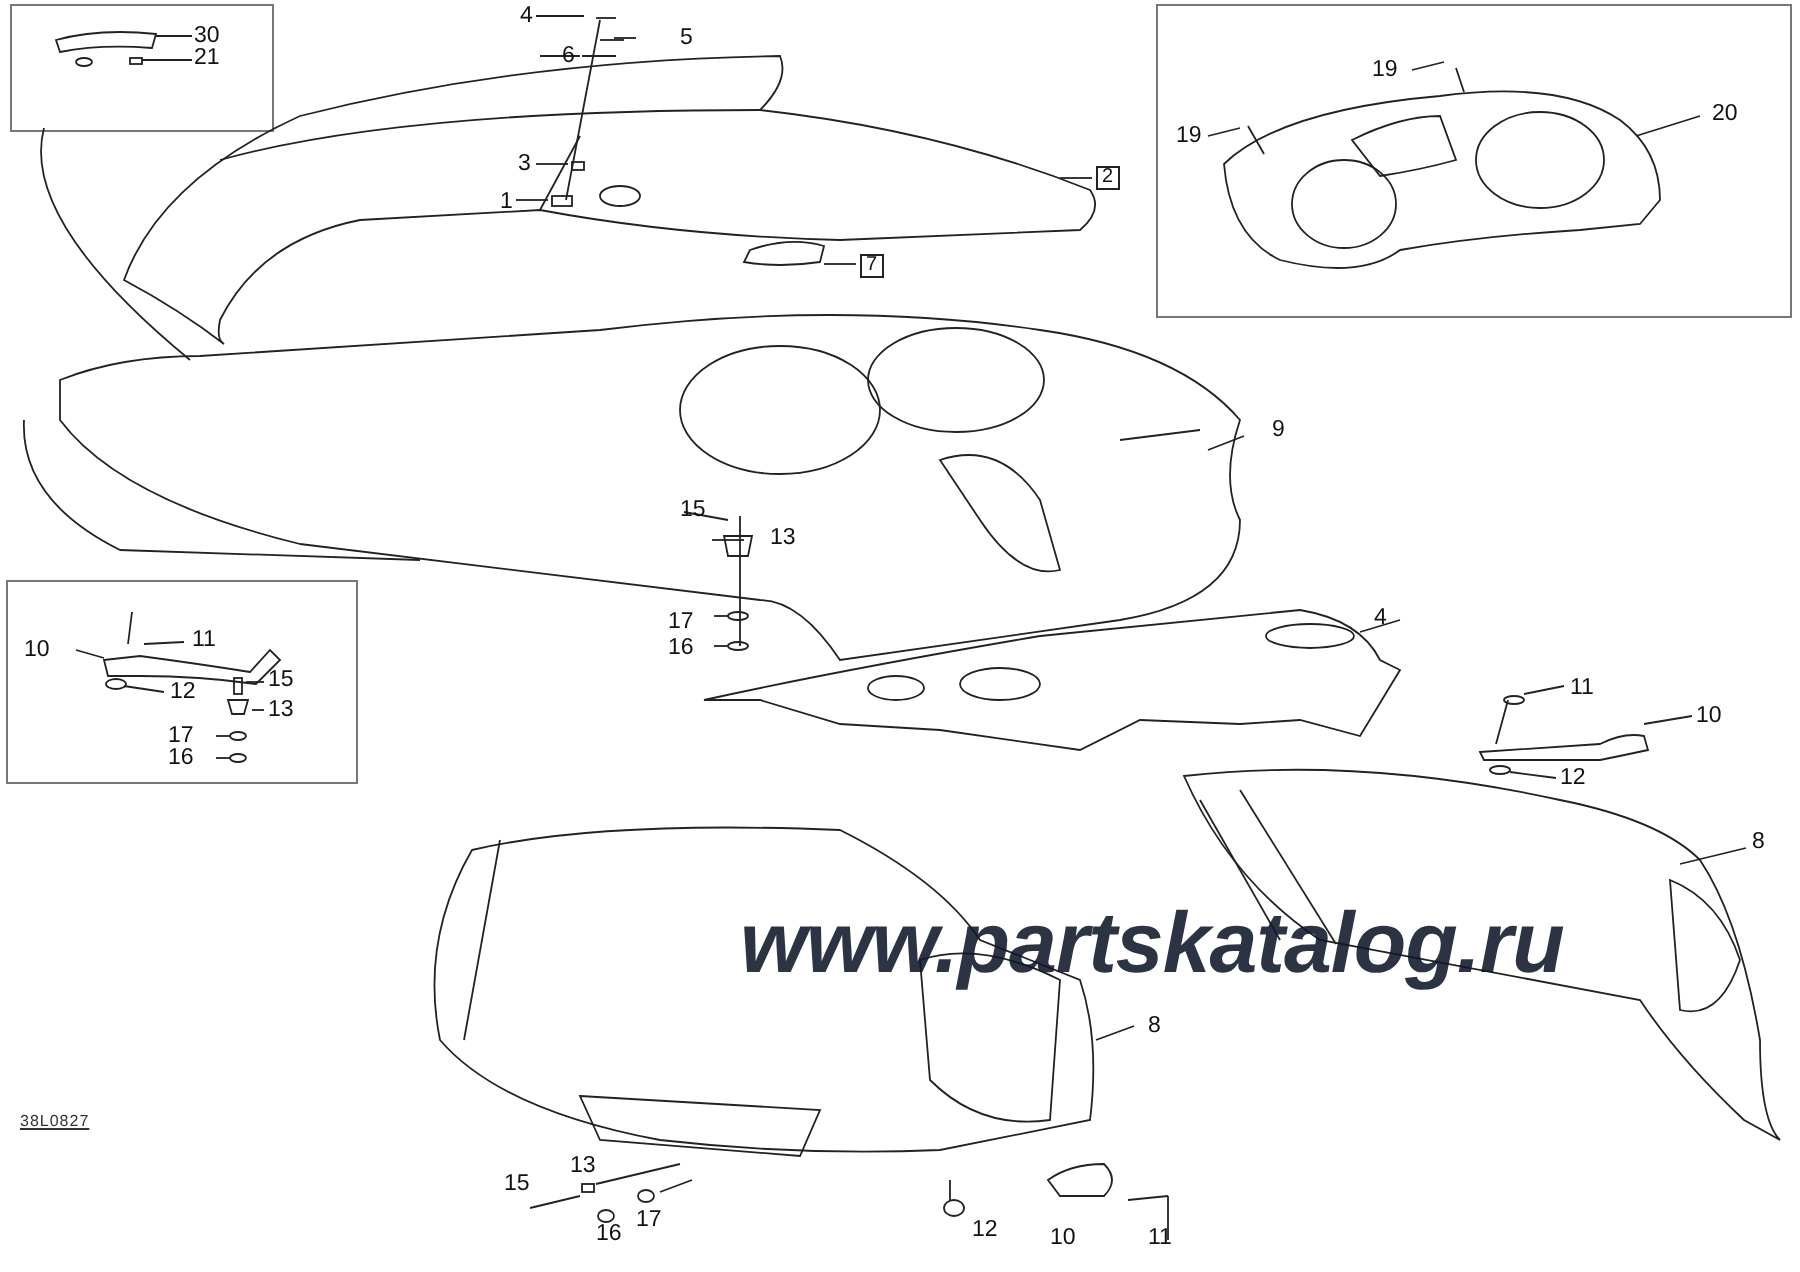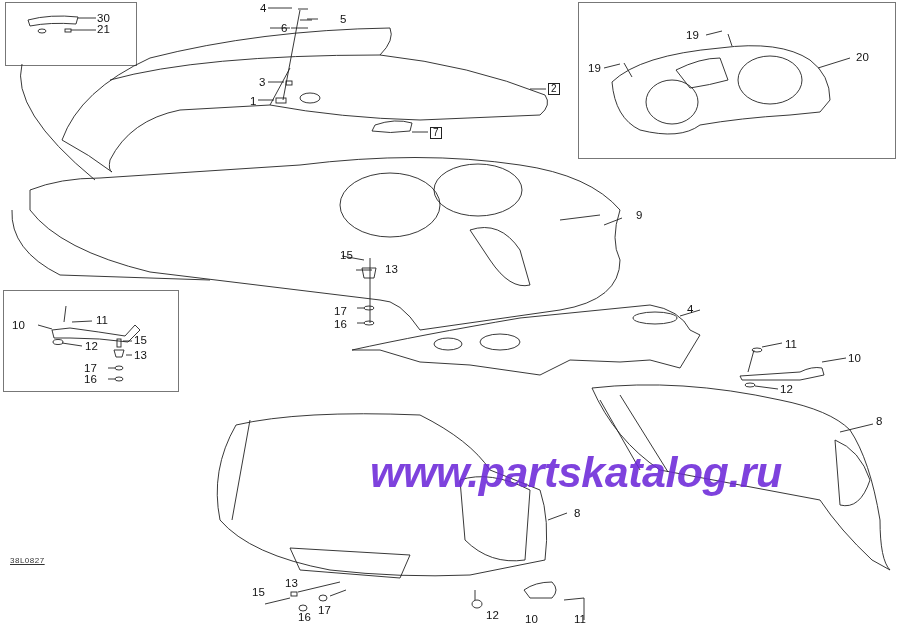--- a/index.html
+++ b/index.html
@@ -2,21 +2,21 @@
 <html><head>
 <meta charset="utf-8">
 <style>
   html,body{margin:0;padding:0;background:#ffffff;}
   body{width:900px;height:636px;position:relative;overflow:hidden;font-family:"Liberation Sans",sans-serif;}
   #diagram{position:absolute;left:0;top:0;width:900px;height:636px;}
   .lbl{position:absolute;font-size:11.5px;color:#111;line-height:1;white-space:nowrap;}
   .boxed{border:1px solid #222;padding:0 2px;font-size:10px;}
   .inset{position:absolute;border:1px solid #777;background:transparent;}
   .code{position:absolute;font-size:8px;color:#333;letter-spacing:0.5px;}
-  .wm{position:absolute;left:370px;top:448px;font-size:43px;font-weight:bold;font-style:italic;color:#6d28d9;opacity:0.88;letter-spacing:-0.5px;font-family:"Liberation Sans",sans-serif;}
+  .wm{position:absolute;left:370px;top:448px;font-size:43px;font-weight:bold;font-style:italic;color:#0f172a;opacity:0.88;letter-spacing:-0.5px;font-family:"Liberation Sans",sans-serif;}
 </style>
 </head>
 <body>
 
 <div id="diagram">
 
   <div class="inset" style="left:5px;top:2px;width:130px;height:62px;"></div>
   <div class="inset" style="left:578px;top:2px;width:316px;height:155px;"></div>
   <div class="inset" style="left:3px;top:290px;width:174px;height:100px;"></div>
 

